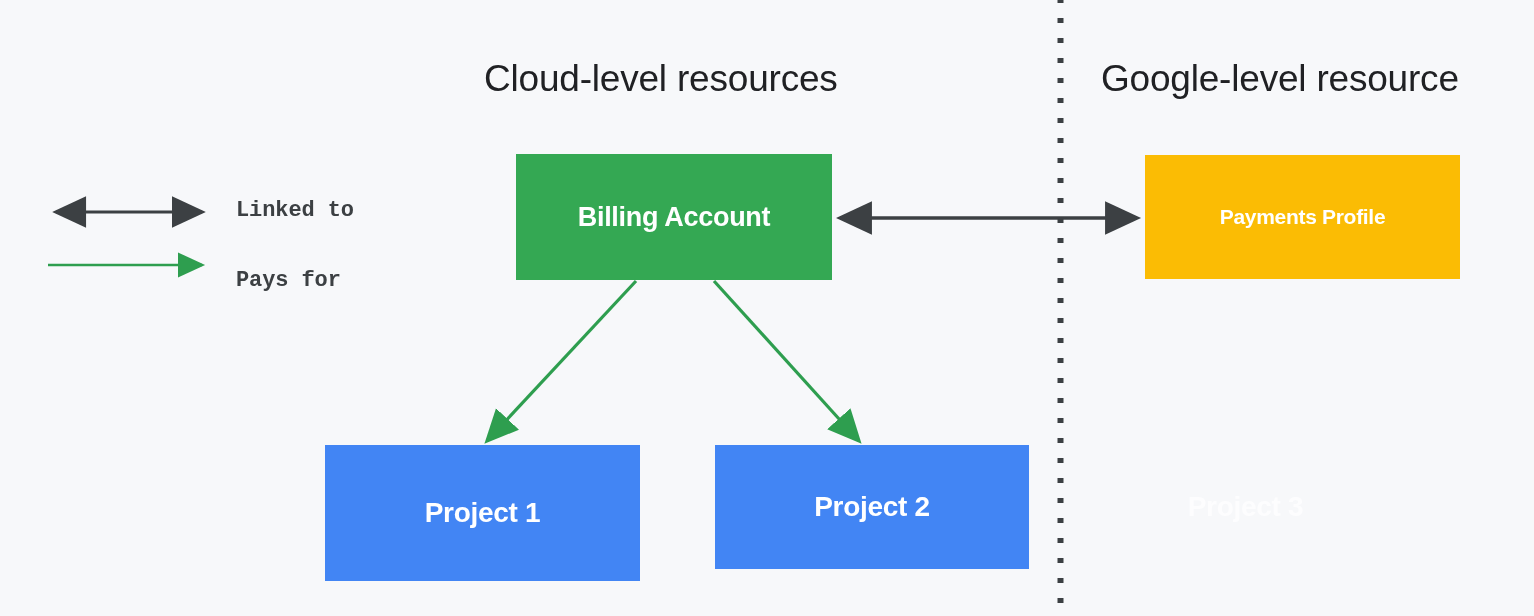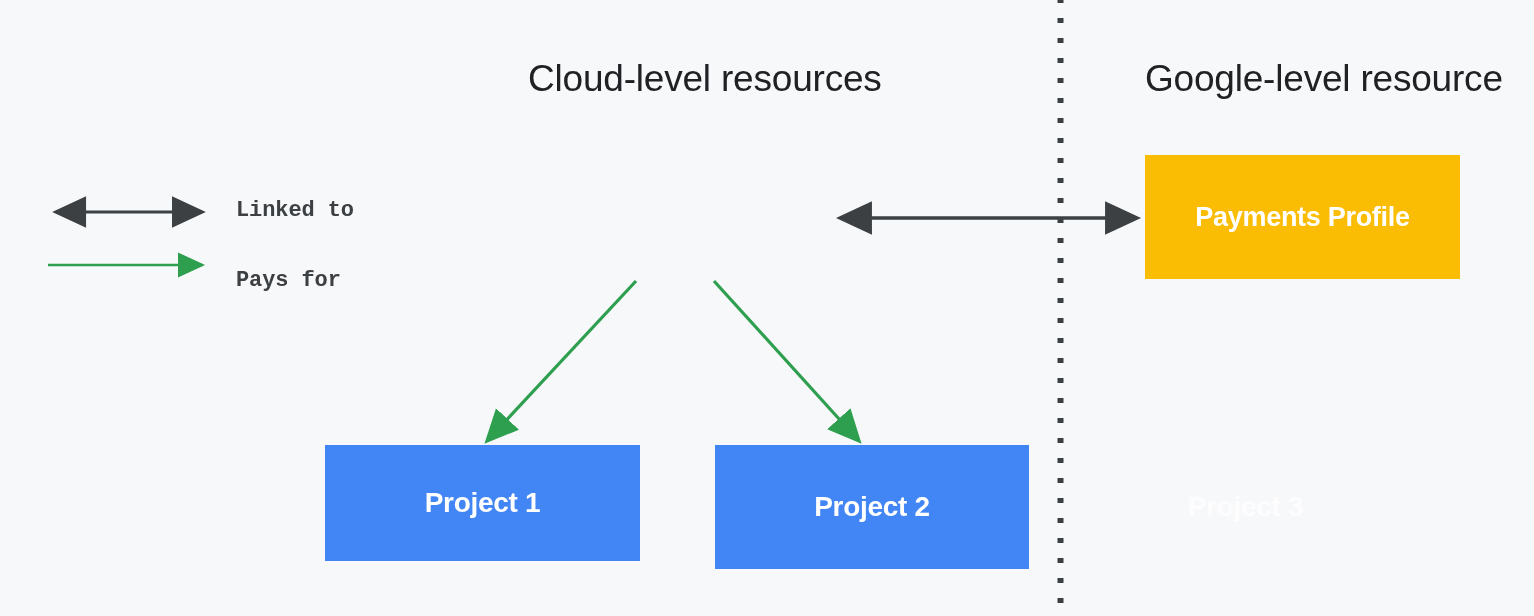--- a/index.html
+++ b/index.html
@@ -27,21 +27,20 @@
     pointer-events: none;
   }
   .section-heading {
     position: absolute;
     font-family: "Liberation Sans", sans-serif;
     font-weight: 400;
     font-size: 37px;
     color: #202124;
     white-space: nowrap;
     letter-spacing: -0.2px;
-    margin-left: 44px;
   }
   #heading-cloud {
     left: 484px;
     top: 58px;
   }
   #heading-google {
     left: 1101px;
     top: 58px;
   }
   .node-box {
@@ -69,27 +68,27 @@
     font-size: 27px;
   }
   #node-payments-profile {
     left: 1145px;
     top: 155px;
     width: 315px;
     height: 124px;
     background: #FBBC04;
   }
   #node-payments-profile .node-label {
-    font-size: 27px;
+    font-size: 21px;
   }
   #node-project-1 {
     left: 325px;
     top: 445px;
     width: 315px;
-    height: 116px;
+    height: 136px;
     background: #4285F4;
   }
   #node-project-2 {
     left: 707px;
     top: 445px;
     width: 314px;
     height: 124px;
     background: #4285F4;
     margin-left: 8px;
   }
@@ -168,20 +167,23 @@
   </svg>
 
   <div class="section-heading" id="heading-cloud">Cloud-level resources</div>
 
   <div class="section-heading" id="heading-google">Google-level resource</div>
 
   <div class="legend-label" id="legend-label-linked">Linked to</div>
 
   <div class="legend-label" id="legend-label-pays">Pays for</div>
 
+  <div class="node-box" id="node-billing-account">
+    <span class="node-label">Billing Account</span>
+  </div>
 
   <div class="node-box" id="node-payments-profile">
     <span class="node-label">Payments Profile</span>
   </div>
 
   <div class="node-box" id="node-project-1">
     <span class="node-label">Project 1</span>
   </div>
 
   <div class="node-box" id="node-project-2">

